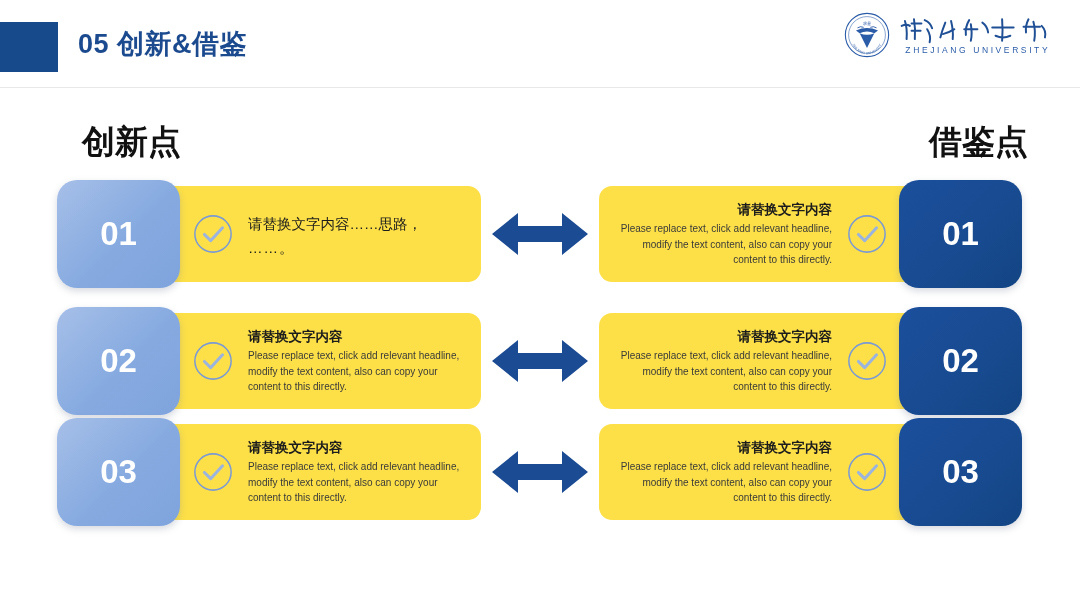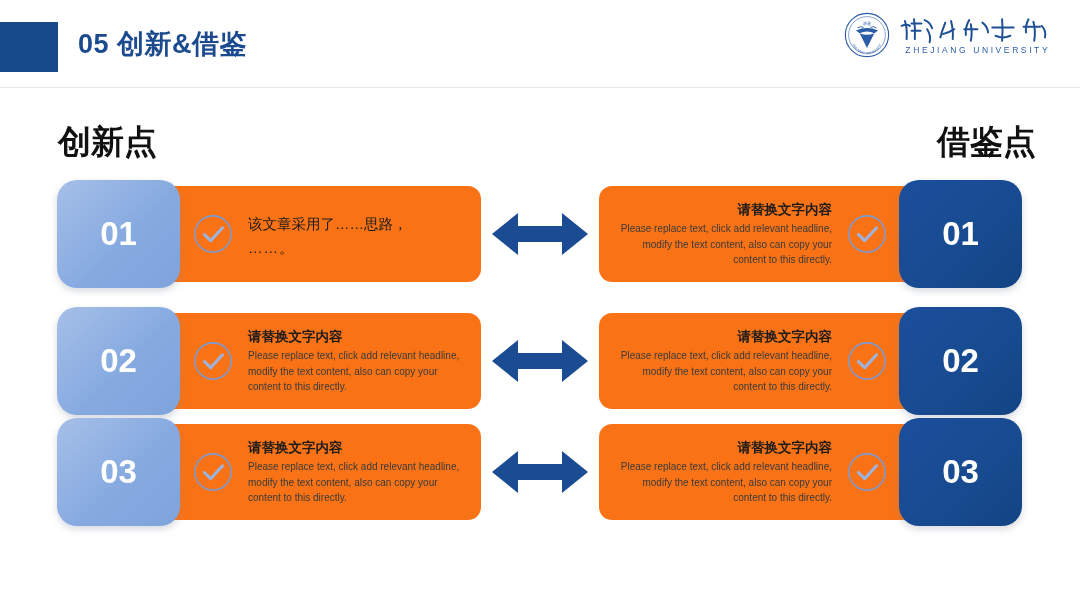--- a/index.html
+++ b/index.html
@@ -70,23 +70,24 @@
   }
 
   
   .col-title {
     position: absolute;
     top: 120px;
     font-size: 33px;
     font-weight: bold;
     color: #111111;
     white-space: nowrap;
+    margin-left: 24px;
   }
   .col-title.left  { left: 58px; }
-  .col-title.right { right: 44px; }
+  .col-title.right { right: 52px; }
 
   
   .row {
     position: absolute;
     left: 0;
     width: 1080px;
     height: 108px;
   }
   .row.r0 { top: 180px; }
   .row.r1 { top: 307px; }
@@ -115,21 +116,21 @@
   .numbox.dark {
     right: 58px;
     background: linear-gradient(135deg, #1c4f9c 0%, #174a8f 60%, #134584 100%);
   }
 
   
   .panel {
     position: absolute;
     top: 6px;
     height: 96px;
-    background: #f97316;
+    background: #fde047;
     border-radius: 13px;
     display: flex;
     align-items: center;
     z-index: 1;
   }
   .panel.left {
     left: 150px;
     width: 331px;
     padding-left: 48px;
     padding-right: 16px;
@@ -246,21 +247,21 @@
   <div class="col-title right">借鉴点</div>
 
   <div class="row r0">
     <div class="numbox light">01</div>
     <div class="panel left">
       <svg class="check-icon" viewBox="0 0 44 44">
         <circle cx="22" cy="22" r="19" fill="none" stroke="#7b9ad4" stroke-width="1.6"></circle>
         <path d="M13 22.5 L19.5 29 L32 15.5" fill="none" stroke="#9bb4df" stroke-width="3.2" stroke-linecap="round" stroke-linejoin="round"></path>
       </svg>
       <div class="ptext single">
-        <div class="pheading">该文章采用了……思路，</div>
+        <div class="pheading">请替换文字内容……思路，</div>
         <div class="pbody">……。</div>
       </div>
     </div>
 
     <svg class="arrow" viewBox="0 0 96 56">
       <path d="M0 28 L26 7 L26 20 L70 20 L70 7 L96 28 L70 49 L70 36 L26 36 L26 49 Z" fill="#1b4b93"></path>
     </svg>
 
     <div class="panel right">
       <div class="ptext">

